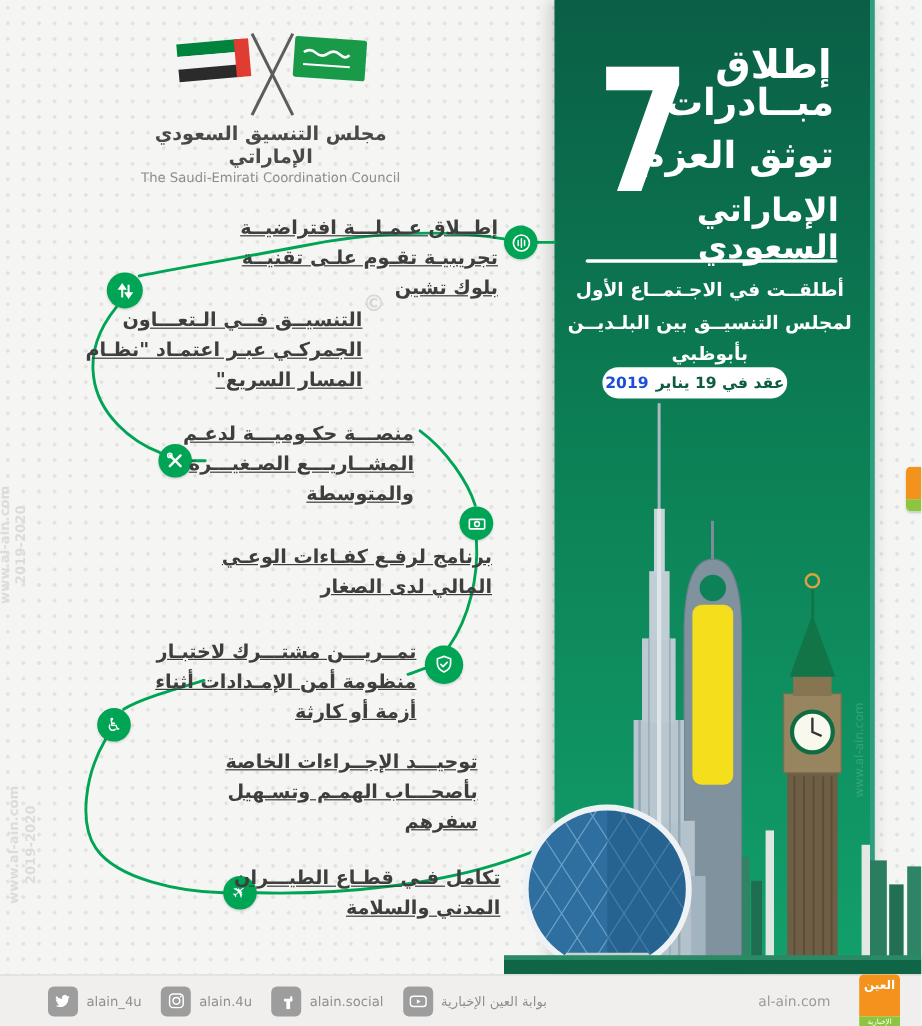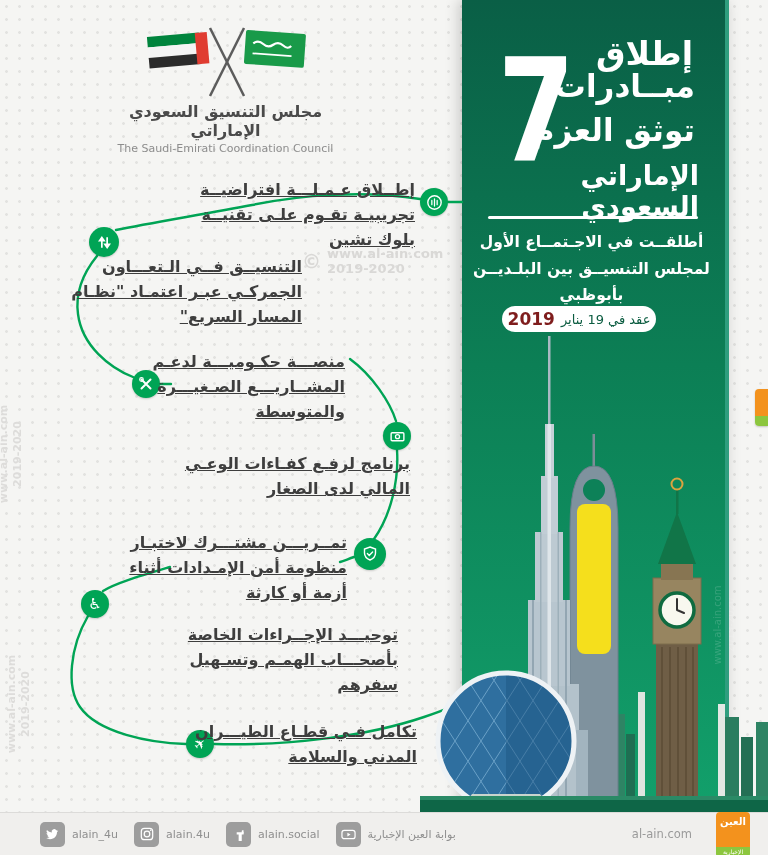--- a/index.html
+++ b/index.html
@@ -24,22 +24,22 @@
   .panel .seven { position:absolute; right:150px; top:40px; color:#fff; font-size:142px; font-weight:bold; line-height:1;
     transform:scaleX(.78); transform-origin:top right; }
   .panel .headline { position:absolute; right:30px; top:64px; color:#fff; direction:rtl; text-align:right; }
   .panel .headline .h1 { font-size:31px; font-weight:bold; line-height:44px; }
   .panel .h-line3 { position:absolute; right:26px; top:160px; color:#fff; font-size:27px; font-weight:bold; direction:rtl; }
   .panel .divider { position:absolute; left:26px; top:216px; width:210px; height:2.5px; background:#fff; border-radius:2px; }
   .panel .subtitle { position:absolute; left:10px; right:14px; top:229px; color:#fff; font-size:15.5px; font-weight:600;
     line-height:26.5px; text-align:center; direction:rtl; white-space:pre; }
   .date-pill { position:absolute; left:40px; top:306px; width:154px; height:26px; background:#fff; border-radius:13px;
     display:flex; align-items:center; justify-content:center; gap:6px; direction:rtl; }
-  .date-pill .lbl { color:#0b5c40; font-size:13px; font-weight:normal; }
-  .date-pill .yr  { color:#7f1d1d; font-size:17px; font-weight:bold; }
+  .date-pill .lbl { color:#0b5c40; font-size:13px; font-weight:bold; }
+  .date-pill .yr  { color:#1d4ed8; font-size:13px; font-weight:bold; }
   .panel-watermark { position:absolute; right:-38px; top:612px; color:rgba(255,255,255,.16); font-size:10px;
     transform:rotate(-90deg); white-space:pre; text-align:center; line-height:13px; }
 
   
   .connector { position:absolute; left:0; top:0; z-index:2; pointer-events:none; }
   .node { position:absolute; border-radius:50%; background:#00a455; color:#fff; z-index:4;
     display:flex; align-items:center; justify-content:center; box-shadow:0 1px 2px rgba(0,0,0,.18); }
   .node svg { display:block; }
   .glyph { font-size:15px; line-height:1; }
 
@@ -102,21 +102,20 @@
         <path d="M127 21 q5 -4 10 0 t10 0 t10 0 t8 0" fill="none" stroke="#fff" stroke-width="2.2"></path>
         <line x1="127" y1="31" x2="166" y2="31" stroke="#fff" stroke-width="1.8"></line>
       </g>
     </svg>
     <div class="org-title-ar">مجلس التنسيق السعودي الإماراتي</div>
     <div class="org-title-en">The Saudi-Emirati Coordination Council</div>
   </div>
 
   <div class="wm-center">
     <span class="sym">©</span>
-    <span><span>www.al-ain.com</span><br><span>2019-2020</span></span>
   </div>
   <div class="wm-side one">www.al-ain.com
 2019-2020</div>
   <div class="wm-side two">www.al-ain.com
 2019-2020</div>
 
   <div class="panel">
     <div class="kicker">إطلاق</div>
     <div class="seven">7</div>
     <div class="headline">

